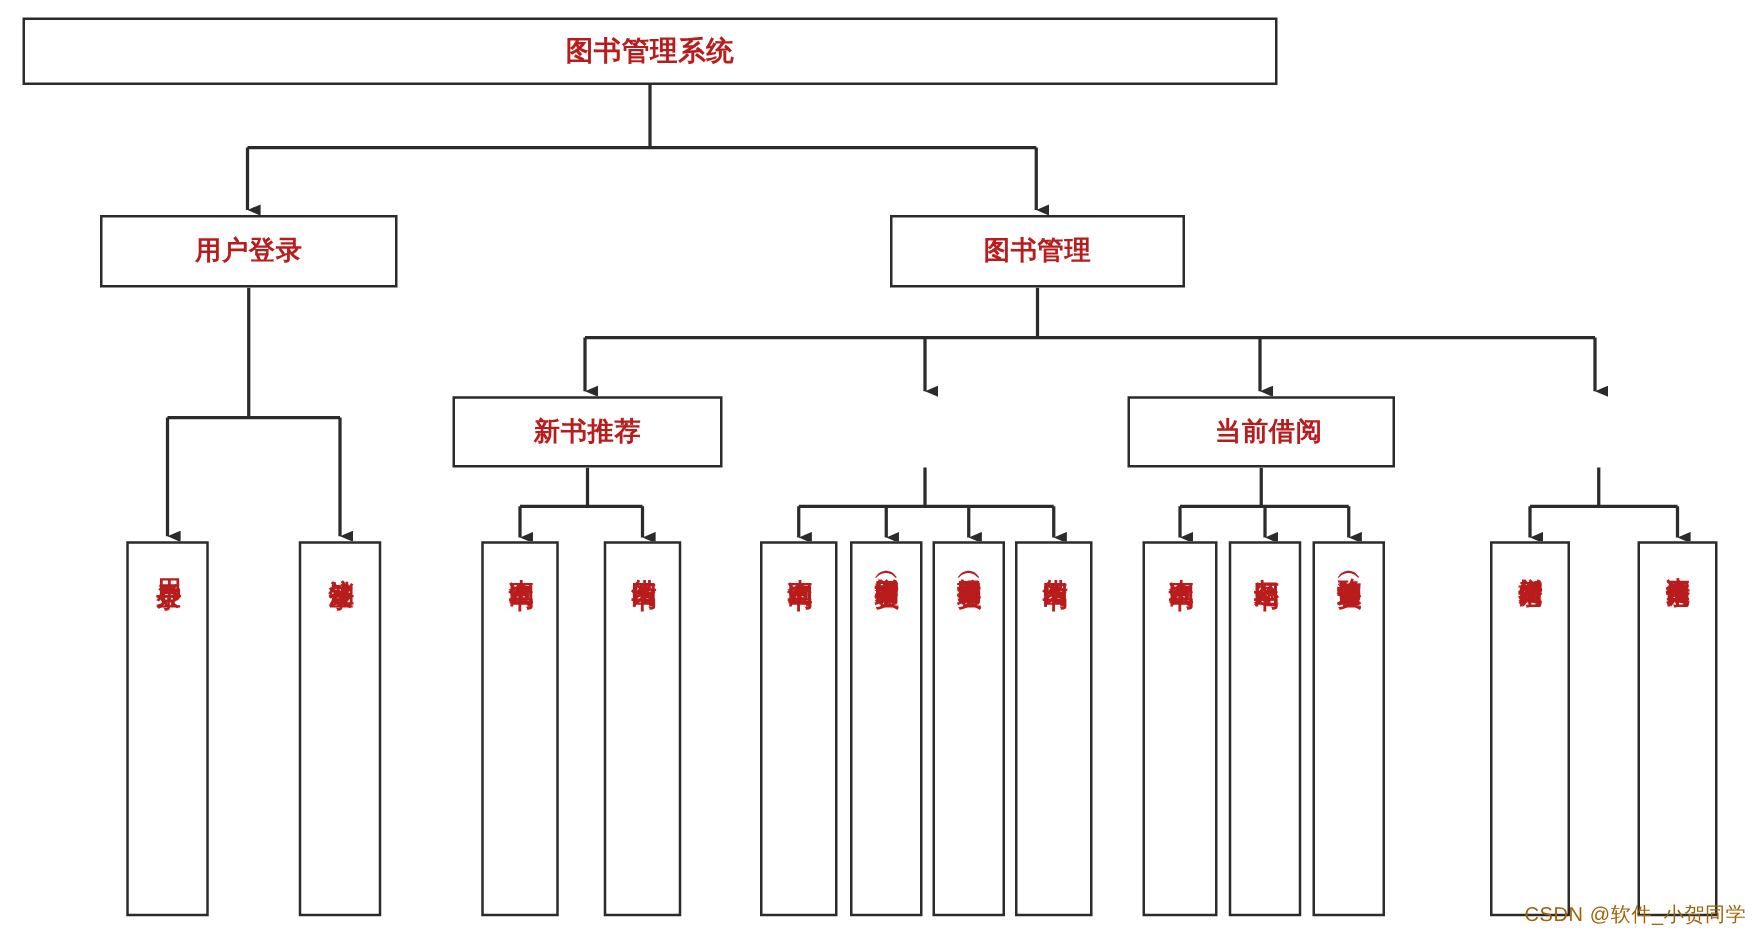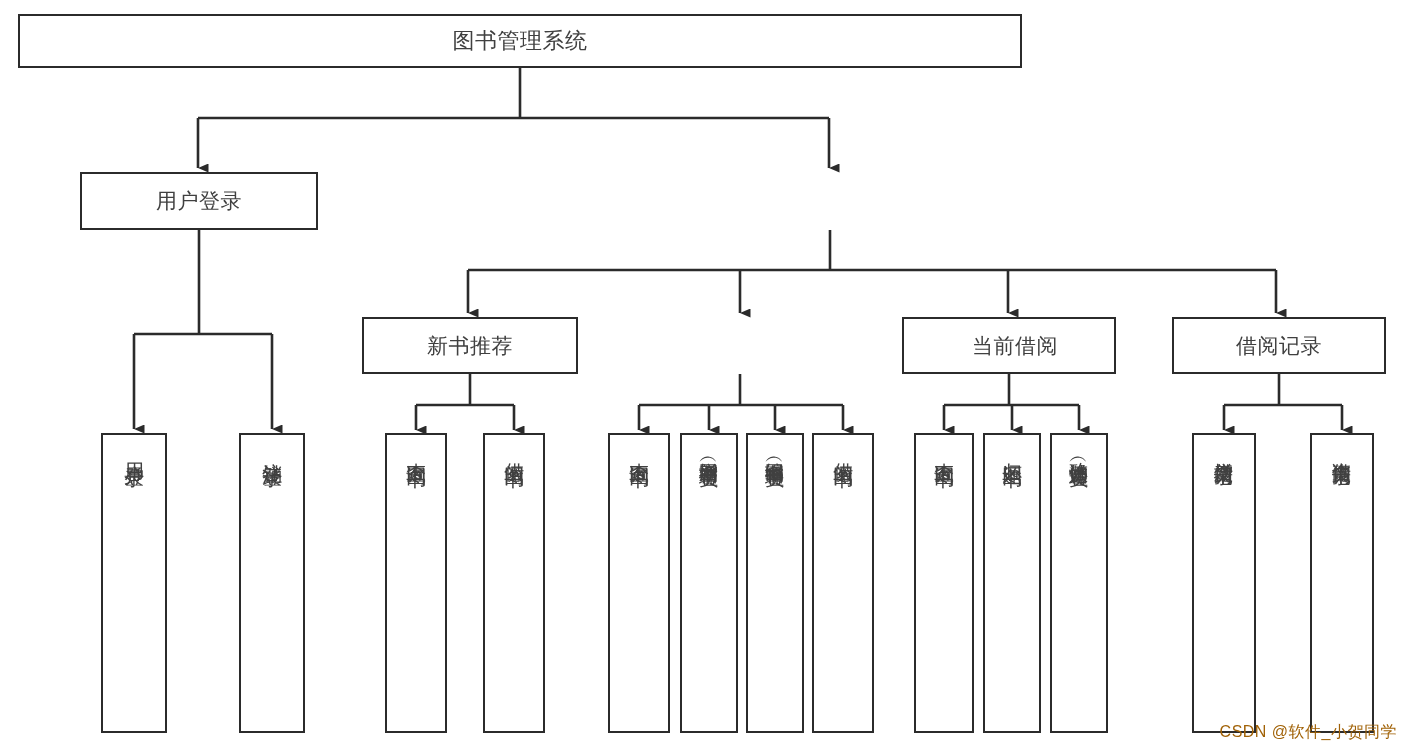--- a/index.html
+++ b/index.html
@@ -31,21 +31,22 @@
     display: flex;
     align-items: center;
     justify-content: center;
     color: #1a1a1a;
     z-index: 2;
   }
   .node-label {
     display: block;
     text-align: right;
     white-space: nowrap;
-    color: #404040;
+    color: #b91c1c;
+    font-weight: bold;
   }
   
   .node.horiz .node-label {
     font-size: 21px;
     line-height: 1.1;
     letter-spacing: 0.5px;
   }
   .node.root .node-label {
     font-size: 22px;
   }
@@ -135,30 +136,30 @@
     </g>
   </svg>
 
   <div class="node horiz root" style="left:18px; top:14px; width:1004px; height:54px;">
     <span class="node-label">图书管理系统</span>
   </div>
 
   <div class="node horiz" style="left:80px; top:172px; width:238px; height:58px;">
     <span class="node-label">用户登录</span>
   </div>
+  <div class="node horiz" style="left:712px; top:172px; width:236px; height:58px;">
+    <span class="node-label">图书管理</span>
+  </div>
 
   <div class="node horiz" style="left:362px; top:317px; width:216px; height:57px;">
     <span class="node-label">新书推荐</span>
   </div>
   <div class="node horiz" style="left:902px; top:317px; width:214px; height:57px;padding-left:12px;">
     <span class="node-label">当前借阅</span>
   </div>
-  <div class="node horiz" style="left:1172px; top:317px; width:214px; height:57px;">
-    <span class="node-label">借阅记录</span>
-  </div>
 
   <div class="node vert" style="left:101px; top:433px; width:66px; height:300px;">
     <span class="node-label">用户登录</span>
   </div>
   <div class="node vert" style="left:239px; top:433px; width:66px; height:300px;">
     <span class="node-label">注销登录</span>
   </div>
 
   <div class="node vert" style="left:385px; top:433px; width:62px; height:300px;">
     <span class="node-label">查询图书</span>

